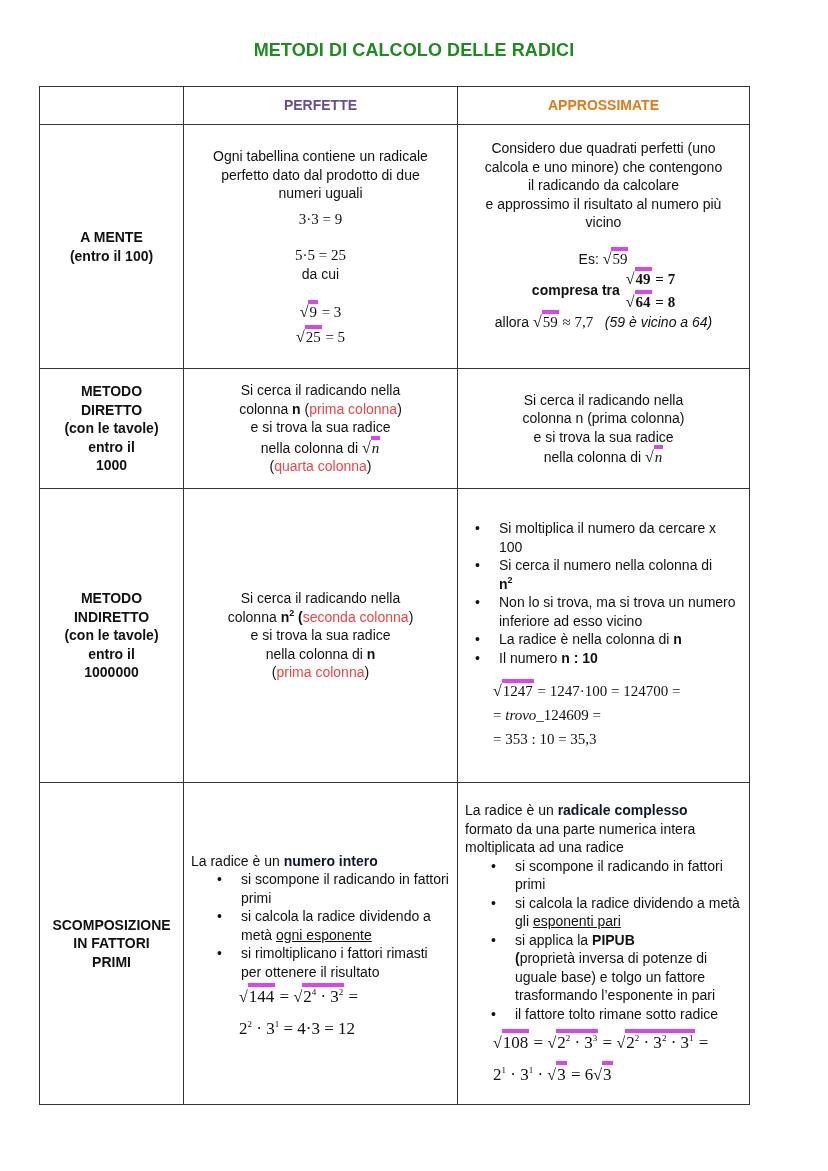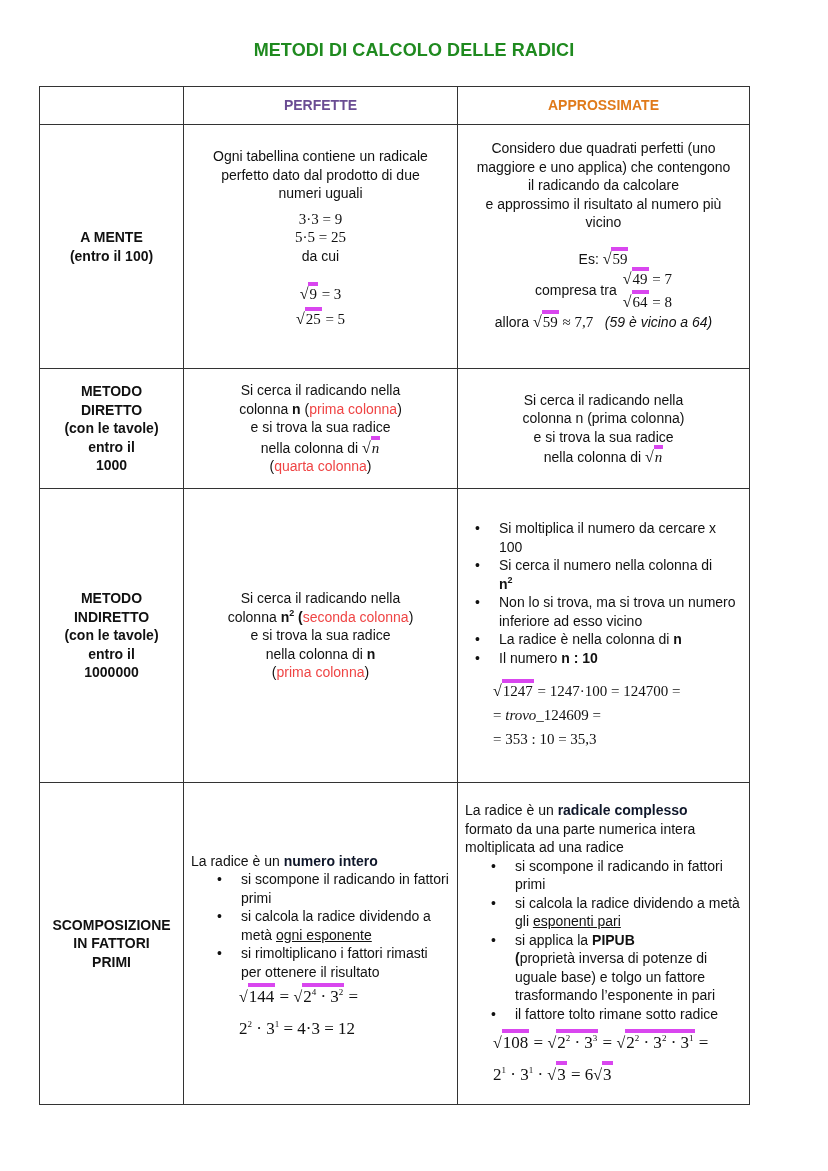--- a/index.html
+++ b/index.html
@@ -49,33 +49,33 @@
   <tr style="height:244px">
     <td class="rowlabel">
       <span class="mline">A MENTE</span>
       <span class="mline">(entro il 100)</span>
     </td>
     <td class="center" style="vertical-align:top; padding-top:22px;">
       <span class="mline">Ogni tabellina contiene un radicale</span>
       <span class="mline">perfetto dato dal prodotto di due</span>
       <span class="mline">numeri uguali</span>
       <span class="mline math" style="margin-top:7px;">3·3 = 9</span>
-      <span class="mline math" style="margin-top:0;">5·5 = 25</span>
+      <span class="mline math" style="margin-top:18px;">5·5 = 25</span>
       <span class="mline">da cui</span>
       <span class="mline math" style="margin-top:20px;"><span class="sqrt"><span class="sym">√</span><span class="rad">9</span></span><span> = 3</span></span>
       <span class="mline math" style="margin-top:6px;"><span class="sqrt"><span class="sym">√</span><span class="rad">25</span></span><span> = 5</span></span>
     </td>
     <td class="center" style="vertical-align:top; padding-top:14px;">
       <span class="mline">Considero due quadrati perfetti (uno</span>
-      <span class="mline">maggiore e uno applica) che contengono</span>
+      <span class="mline">calcola e uno minore) che contengono</span>
       <span class="mline">il radicando da calcolare</span>
       <span class="mline">e approssimo il risultato al numero più</span>
       <span class="mline">vicino</span>
       <span class="mline" style="margin-top:18px;"><span>Es:</span> <span class="sqrt math"><span class="sym">√</span><span class="rad">59</span></span></span>
-      <div style="display:flex; justify-content:center; align-items:center; margin-top:2px;">
+      <div style="display:flex; justify-content:center; align-items:center; margin-top:2px;font-weight:bold;">
         <span style="margin-right:6px;">compresa tra</span>
         <span style="text-align:left;">
           <span class="mline math"><span class="sqrt"><span class="sym">√</span><span class="rad">49</span></span><span> = 7</span></span>
           <span class="mline math" style="margin-top:4px;"><span class="sqrt"><span class="sym">√</span><span class="rad">64</span></span><span> = 8</span></span>
         </span>
       </div>
       <span class="mline" style="margin-top:2px;"><span>allora</span> <span class="math"><span class="sqrt"><span class="sym">√</span><span class="rad">59</span></span><span> ≈ 7,7</span></span>&nbsp;&nbsp;&nbsp;<span class="italic">(59 è vicino a 64)</span></span>
     </td>
   </tr>
 

